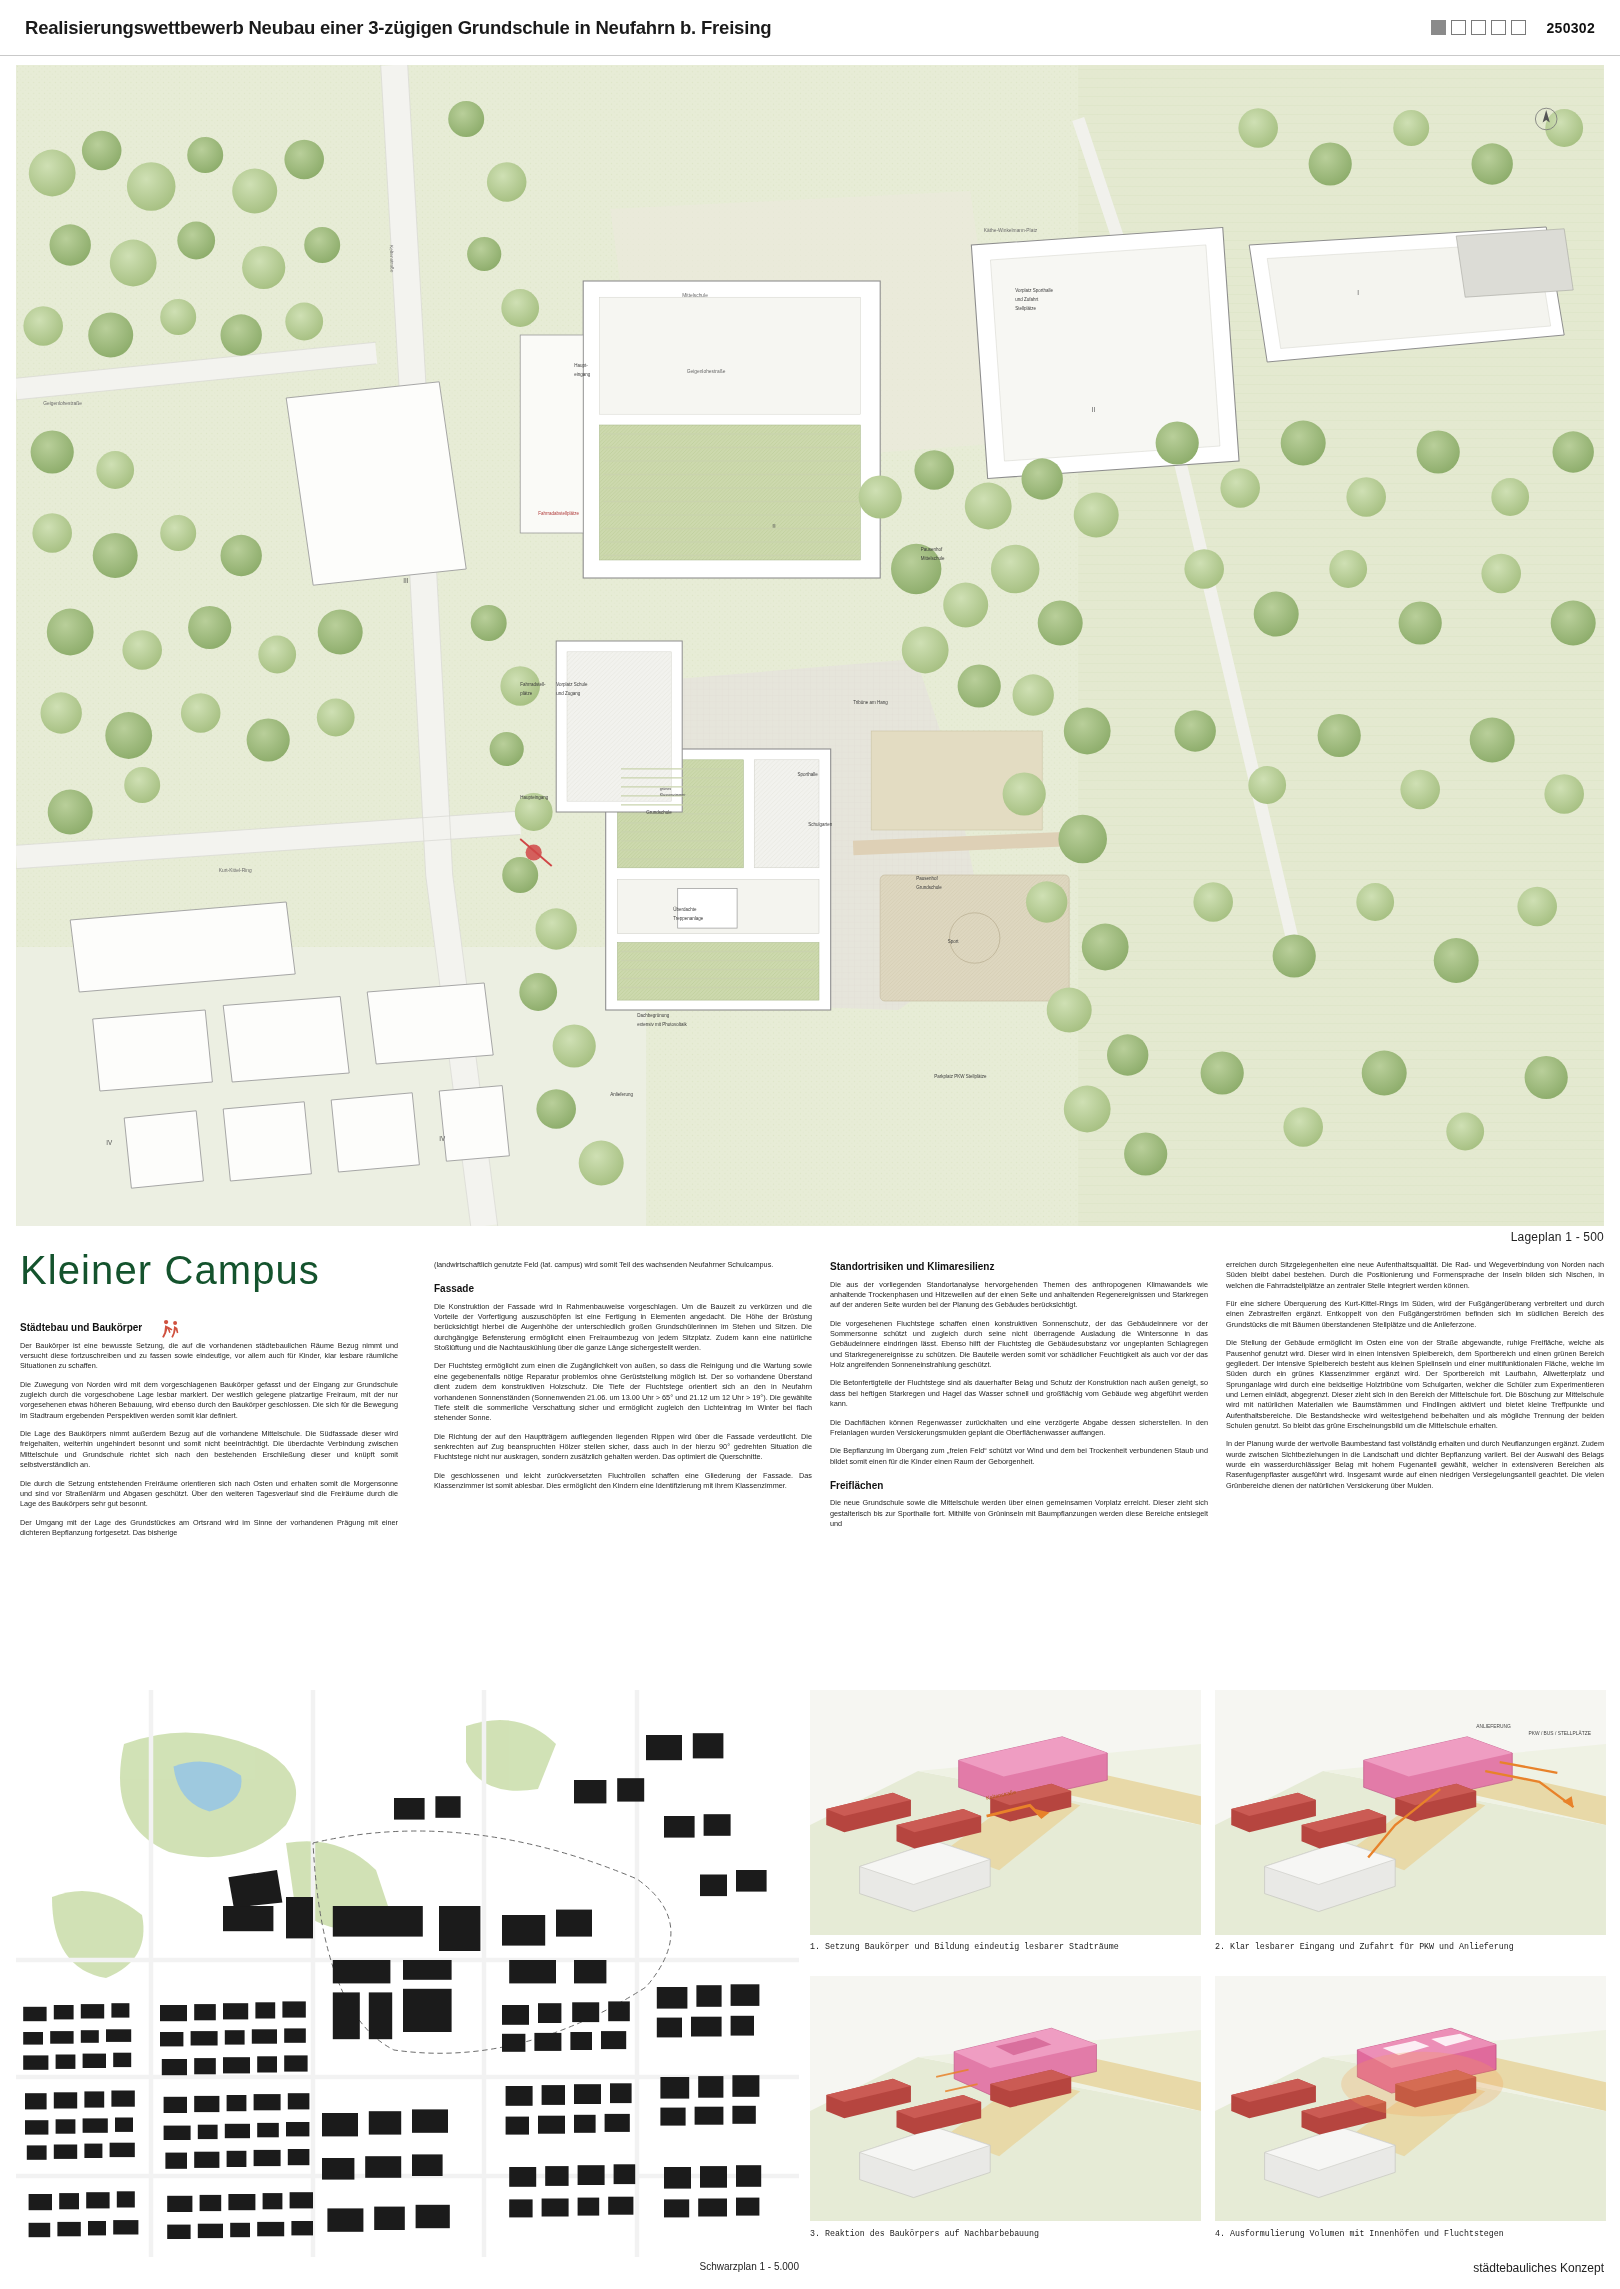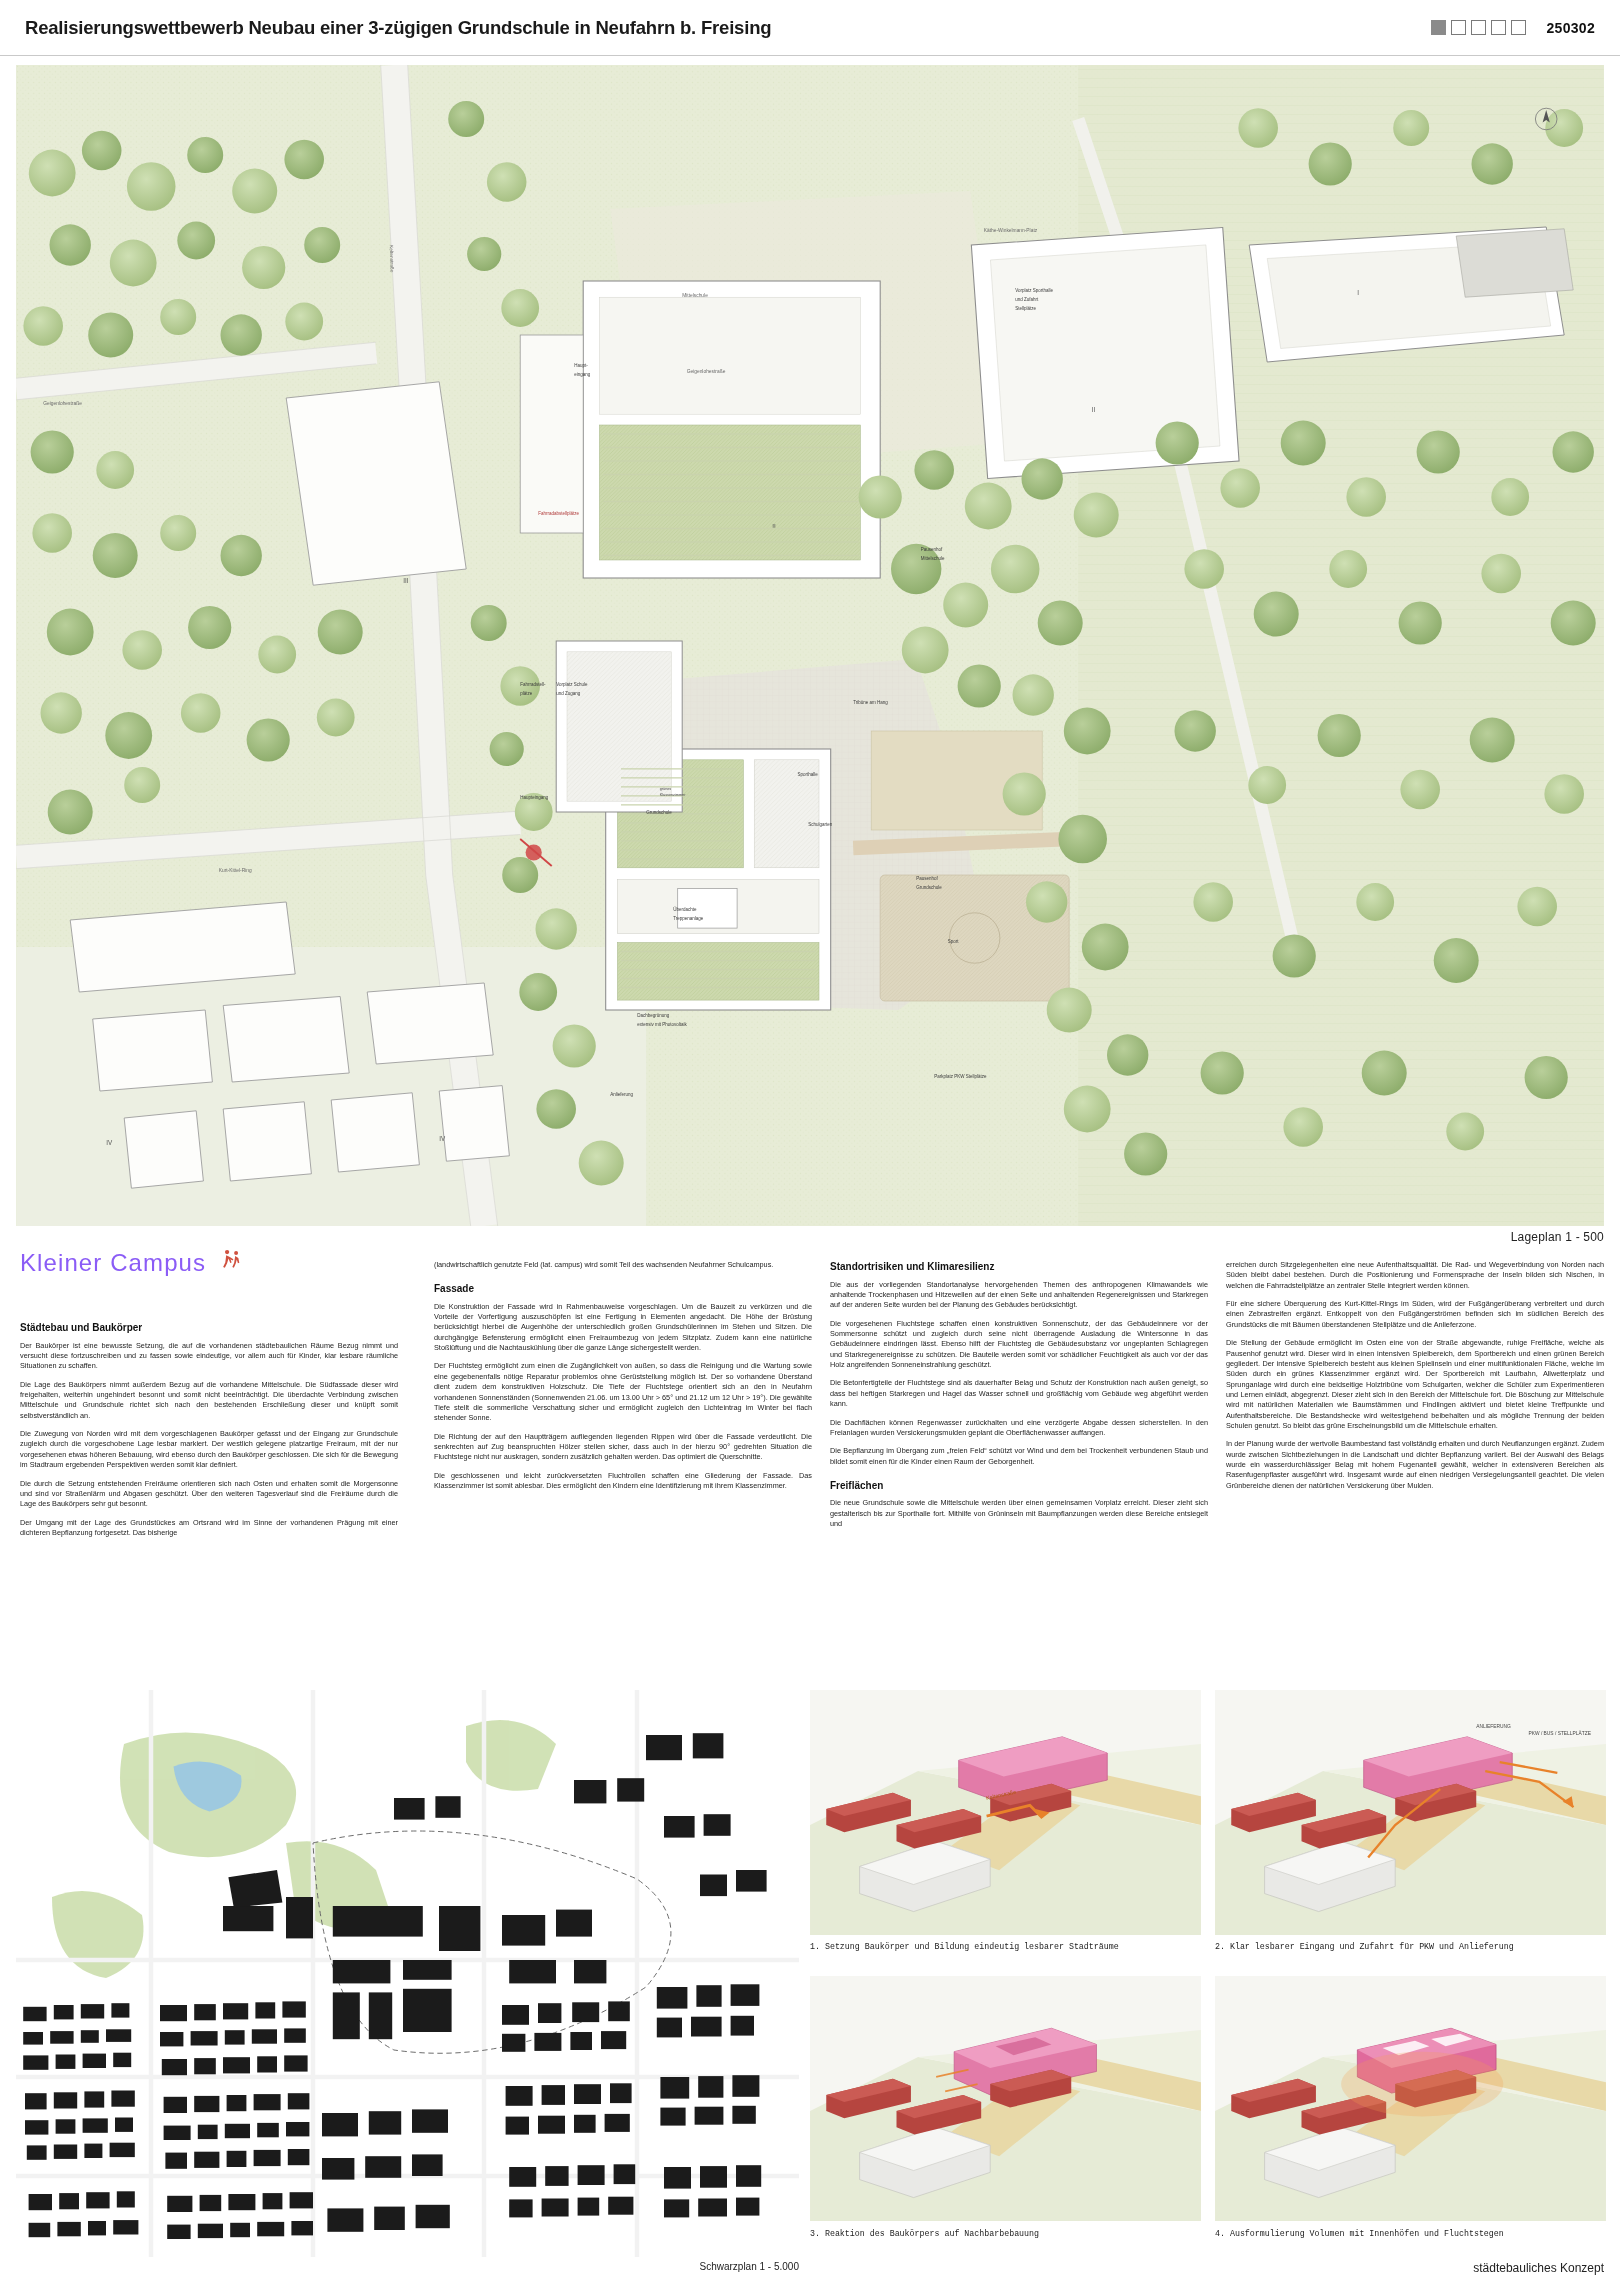--- a/index.html
+++ b/index.html
@@ -68,27 +68,28 @@
     top: 1230px;
     font-size: 12px;
     color: #222;
     letter-spacing: 0.2px;
   }
 
   
   .project-title {
     position: absolute;
     left: 20px; top: 1248px;
-    font-size: 24px;
+    font-size: 40px;
     font-weight: 300;
     letter-spacing: 1.1px;
-    color: #8b5cf6;
+    color: #14532d;
     display: flex;
     align-items: center;
     gap: 12.6px;
+    flex-direction: column;
   }
   .runner-icon { display: inline-block; }
 
   
   .text-cols {
     position: absolute;
     left: 20px; top: 1260px;
     width: 1586px;
     height: 414px;
   }
@@ -518,22 +519,22 @@
       </g>
     </svg>
   </span>
 </div>
 
 <div class="text-cols">
 
   <div class="col c1">
     <h4>Städtebau und Baukörper</h4>
     <p>Der Baukörper ist eine bewusste Setzung, die auf die vorhandenen städtebaulichen Räume Bezug nimmt und versucht diese fortzuschreiben und zu fassen sowie eindeutige, vor allem auch für Kinder, klar lesbare räumliche Situationen zu schaffen.</p>
+    <p>Die Zuwegung von Norden wird mit dem vorgeschlagenen Baukörper gefasst und der Eingang zur Grundschule zugleich durch die vorgeschobene Lage lesbar markiert. Der westlich gelegene platzartige Freiraum, mit der nur vorgesehenen etwas höheren Bebauung, wird ebenso durch den Baukörper geschlossen. Die sich für die Bewegung im Stadtraum ergebenden Perspektiven werden somit klar definiert.</p>
     <p>Die Lage des Baukörpers nimmt außerdem Bezug auf die vorhandene Mittelschule. Die Südfassade dieser wird freigehalten, weiterhin ungehindert besonnt und somit nicht beeinträchtigt. Die überdachte Verbindung zwischen Mittelschule und Grundschule richtet sich nach den bestehenden Erschließung dieser und knüpft somit selbstverständlich an.</p>
-    <p>Die Zuwegung von Norden wird mit dem vorgeschlagenen Baukörper gefasst und der Eingang zur Grundschule zugleich durch die vorgeschobene Lage lesbar markiert. Der westlich gelegene platzartige Freiraum, mit der nur vorgesehenen etwas höheren Bebauung, wird ebenso durch den Baukörper geschlossen. Die sich für die Bewegung im Stadtraum ergebenden Perspektiven werden somit klar definiert.</p>
     <p>Die durch die Setzung entstehenden Freiräume orientieren sich nach Osten und erhalten somit die Morgensonne und sind vor Straßenlärm und Abgasen geschützt. Über den weiteren Tagesverlauf sind die Freiräume durch die Lage des Baukörpers sehr gut besonnt.</p>
     <p>Der Umgang mit der Lage des Grundstückes am Ortsrand wird im Sinne der vorhandenen Prägung mit einer dichteren Bepflanzung fortgesetzt. Das bisherige</p>
   </div>
 
   <div class="col c2">
     <p>(landwirtschaftlich genutzte Feld (lat. campus) wird somit Teil des wachsenden Neufahrner Schulcampus.</p>
     <h4 class="spaced">Fassade</h4>
     <p>Die Konstruktion der Fassade wird in Rahmenbauweise vorgeschlagen. Um die Bauzeit zu verkürzen und die Vorteile der Vorfertigung auszuschöpfen ist eine Fertigung in Elementen angedacht. Die Höhe der Brüstung berücksichtigt hierbei die Augenhöhe der unterschiedlich großen Grundschülerinnen im Stehen und Sitzen. Die durchgängige Befensterung ermöglicht einen Freiraumbezug von jedem Sitzplatz. Zudem kann eine natürliche Stoßlüftung und die Nachtauskühlung über die ganze Länge sichergestellt werden.</p>
     <p>Der Fluchtsteg ermöglicht zum einen die Zugänglichkeit von außen, so dass die Reinigung und die Wartung sowie eine gegebenenfalls nötige Reparatur problemlos ohne Gerüststellung möglich ist. Der so vorhandene Überstand dient zudem dem konstruktiven Holzschutz. Die Tiefe der Fluchtstege orientiert sich an den in Neufahrn vorhandenen Sonnenständen (Sonnenwenden 21.06. um 13.00 Uhr &gt; 65° und 21.12 um 12 Uhr &gt; 19°). Die gewählte Tiefe stellt die sommerliche Verschattung sicher und ermöglicht zugleich den Lichteintrag im Winter bei flach stehender Sonne.</p>
     <p>Die Richtung der auf den Hauptträgern aufliegenden liegenden Rippen wird über die Fassade verdeutlicht. Die senkrechten auf Zug beanspruchten Hölzer stellen sicher, dass auch in der hierzu 90° gedrehten Situation die Fluchtstege nicht nur auskragen, sondern zusätzlich gehalten werden. Das optimiert die Querschnitte.</p>

